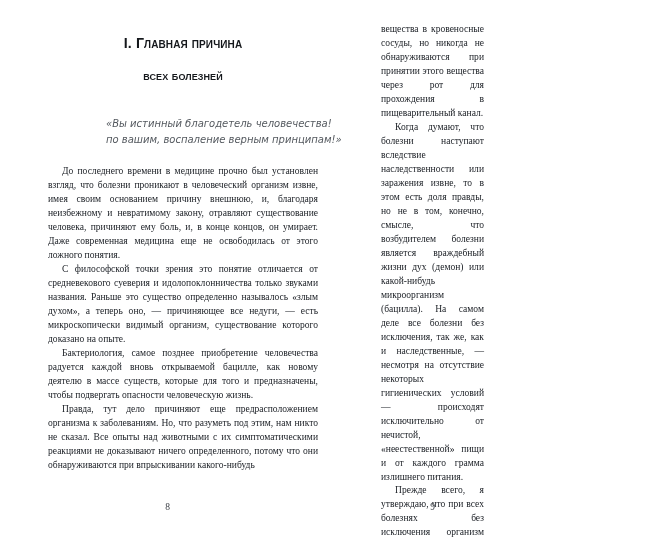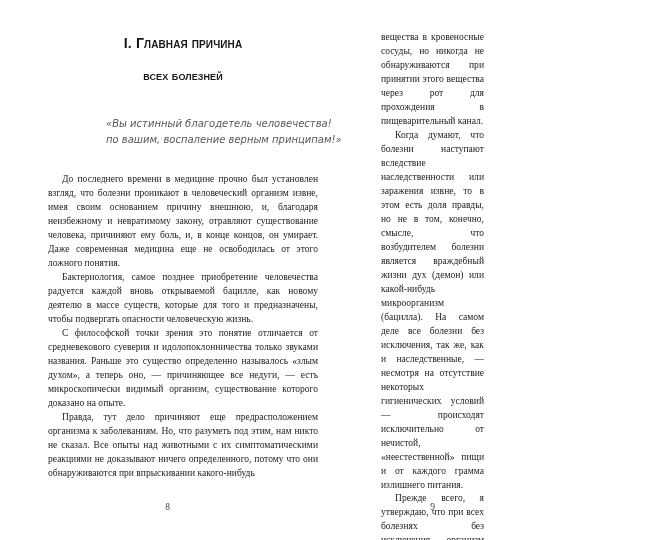--- a/index.html
+++ b/index.html
@@ -30,21 +30,21 @@
     height: 540px;
   }
 
   .page-left {
     width: 335px;
     padding: 30px 17px 0 48px;
   }
 
   .page-right {
     width: 335px;
-    padding: 30px 46px 0 46px;
+    padding: 22px 46px 0 46px;
   }
 
   
   .chapter-head {
     text-align: center;
     margin: 0;
     padding: 4px 0 0 0;
     font-family: "Liberation Sans", "DejaVu Sans", sans-serif;
     font-weight: bold;
     color: #15181c;
@@ -85,21 +85,21 @@
     margin-top: 1px;
     color: #5b6066;
   }
   .epigraph .attr-line {
     display: block;
     white-space: nowrap;
   }
 
   
   .body-col {
-    margin-top: 24px;
+    margin-top: 16px;
     font-size: 9.55px;
     line-height: 1.465;
     text-align: justify;
     text-justify: inter-word;
     color: #20242a;
     hyphens: manual;
   }
   .page-right .body-col {
     margin-top: 0;
   }
@@ -138,22 +138,22 @@
       <span class="line2">всех болезней</span>
     </h1>
 
     <div class="epigraph">
       <span class="quote-line">«Вы истинный благодетель человечества!</span>
       <span class="quote-line">по вашим, воспаление верным принципам!»</span>
     </div>
 
     <div class="body-col">
       <p>До последнего времени в медицине прочно был установлен взгляд, что болезни проникают в человеческий организм извне, имея своим основанием причину внешнюю, и, благодаря неизбежному и невратимому закону, отравляют существование человека, причиняют ему боль, и, в конце концов, он умирает. Даже современная медицина еще не освободилась от этого ложного понятия.</p>
+      <p>С философской точки зрения это понятие отличается от средневекового суеверия и идолопоклонничества только звуками названия. Раньше это существо определенно называлось «злым духом», а теперь оно, — причиняющее все недуги, — есть микроскопически видимый организм, существование которого доказано на опыте.</p>
       <p>Бактериология, самое позднее приобретение человечества радуется каждой вновь открываемой бацилле, как новому деятелю в массе существ, которые для того и предназначены, чтобы подвергать опасности человеческую жизнь.</p>
-      <p>С философской точки зрения это понятие отличается от средневекового суеверия и идолопоклонничества только звуками названия. Раньше это существо определенно называлось «злым духом», а теперь оно, — причиняющее все недуги, — есть микроскопически видимый организм, существование которого доказано на опыте.</p>
       <p>Правда, тут дело причиняют еще предрасположением организма к заболеваниям. Но, что разуметь под этим, нам никто не сказал. Все опыты над животными с их симптоматическими реакциями не доказывают ничего определенного, потому что они обнаруживаются при впрыскивании какого-нибудь</p>
     </div>
 
     <div class="folio">8</div>
   </div>
 
   <div class="page page-right">
 
     <div class="body-col">
       <p class="cont">вещества в кровеносные сосуды, но никогда не обнаруживаются при принятии этого вещества через рот для прохождения в пищеварительный канал.</p>

